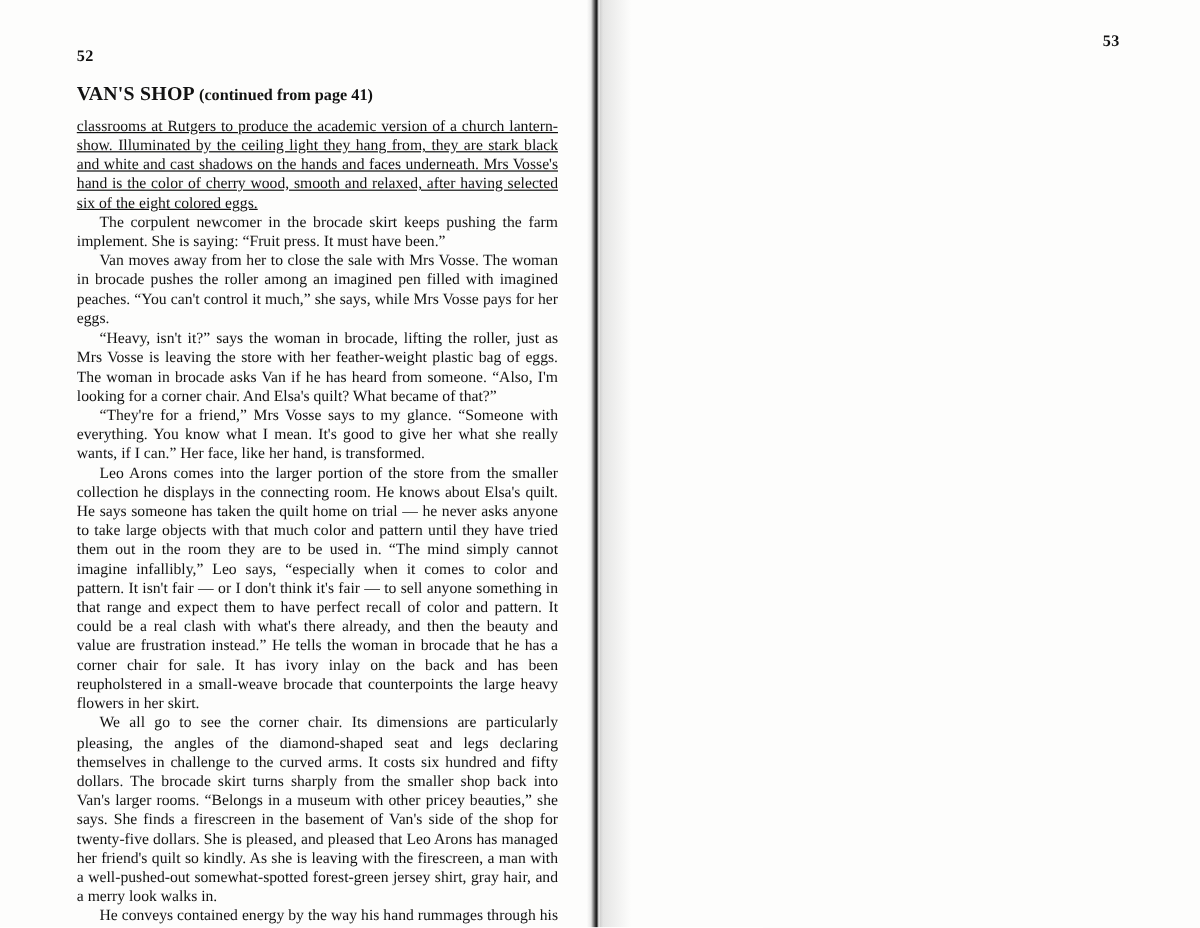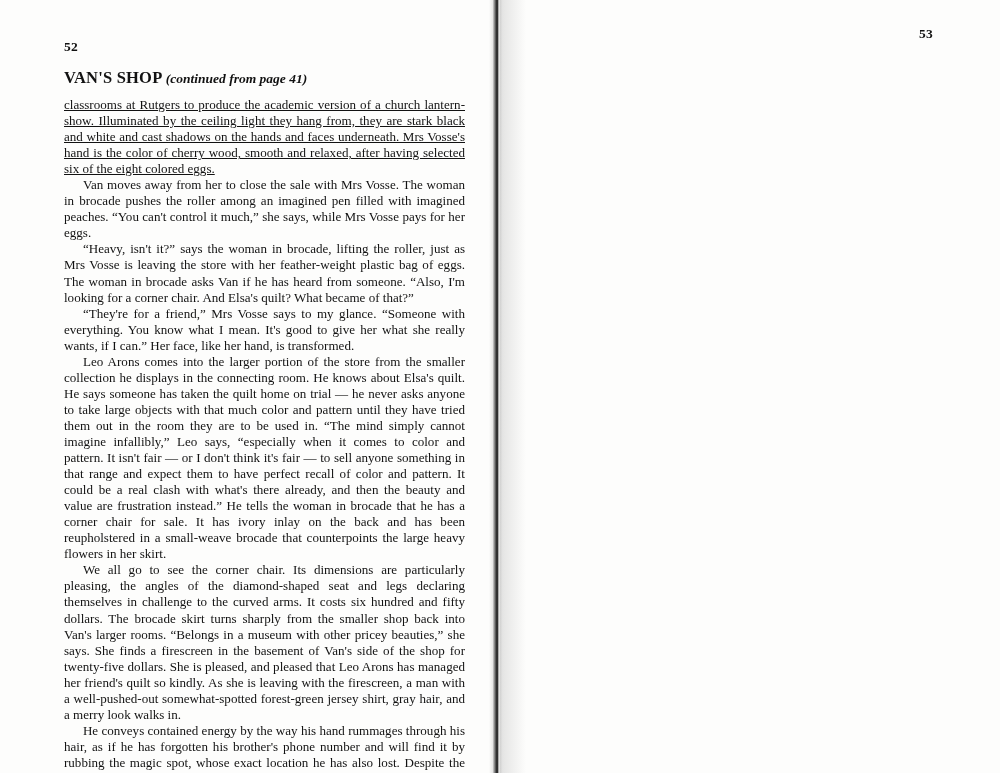--- a/index.html
+++ b/index.html
@@ -71,21 +71,20 @@
     top: 68px;
     width: 400px;
     font-size: 16.5px;
     font-weight: bold;
     letter-spacing: 0.2px;
     white-space: nowrap;
   }
   .article-head .cont {
     font-size: 13.5px;
     font-weight: bold;
-    font-style: italic;
     letter-spacing: 0;
   }
 
   .column {
     position: absolute;
     text-align: justify;
     text-justify: inter-word;
     font-size: 13.05px;
     line-height: 16.05px;
     hyphens: manual;
@@ -111,20 +110,21 @@
 
     <div class="folio folio-left">52</div>
 
     <div class="article-head">
       <span>VAN'S SHOP</span>
       <span class="cont">(continued from page 41)</span>
     </div>
 
     <div class="column col-left">
       <p class="noindent">classrooms at Rutgers to produce the academic version of a church lantern-show. Illuminated by the ceiling light they hang from, they are stark black and white and cast shadows on the hands and faces underneath. Mrs Vosse's hand is the color of cherry wood, smooth and relaxed, after having selected six of the eight colored eggs.</p>
+      <p>The corpulent newcomer in the brocade skirt keeps pushing the farm implement. She is saying: “Fruit press. It must have been.”</p>
       <p>Van moves away from her to close the sale with Mrs Vosse. The woman in brocade pushes the roller among an imagined pen filled with imagined peaches. “You can't control it much,” she says, while Mrs Vosse pays for her eggs.</p>
       <p>“Heavy, isn't it?” says the woman in brocade, lifting the roller, just as Mrs Vosse is leaving the store with her feather-weight plastic bag of eggs. The woman in brocade asks Van if he has heard from someone. “Also, I'm looking for a corner chair. And Elsa's quilt? What became of that?”</p>
       <p>“They're for a friend,” Mrs Vosse says to my glance. “Someone with everything. You know what I mean. It's good to give her what she really wants, if I can.” Her face, like her hand, is transformed.</p>
       <p>Leo Arons comes into the larger portion of the store from the smaller collection he displays in the connecting room. He knows about Elsa's quilt. He says someone has taken the quilt home on trial — he never asks anyone to take large objects with that much color and pattern until they have tried them out in the room they are to be used in. “The mind simply cannot imagine infallibly,” Leo says, “especially when it comes to color and pattern. It isn't fair — or I don't think it's fair — to sell anyone something in that range and expect them to have perfect recall of color and pattern. It could be a real clash with what's there already, and then the beauty and value are frustration instead.” He tells the woman in brocade that he has a corner chair for sale. It has ivory inlay on the back and has been reupholstered in a small-weave brocade that counterpoints the large heavy flowers in her skirt.</p>
       <p>We all go to see the corner chair. Its dimensions are particularly pleasing, the angles of the diamond-shaped seat and legs declaring themselves in challenge to the curved arms. It costs six hundred and fifty dollars. The brocade skirt turns sharply from the smaller shop back into Van's larger rooms. “Belongs in a museum with other pricey beauties,” she says. She finds a firescreen in the basement of Van's side of the shop for twenty-five dollars. She is pleased, and pleased that Leo Arons has managed her friend's quilt so kindly. As she is leaving with the firescreen, a man with a well-pushed-out somewhat-spotted forest-green jersey shirt, gray hair, and a merry look walks in.</p>
       <p>He conveys contained energy by the way his hand rummages through his hair, as if he has forgotten his brother's phone number and will find it by rubbing the magic spot, whose exact location he has also lost. Despite the implicit frenzy and distraction of his hands, he moves gracefully among the end tables, rocking chairs, bureaus, past Van at the counter doing accounts under the ceil-</p>
     </div>
   </div>
 
   <div class="spine"></div>

